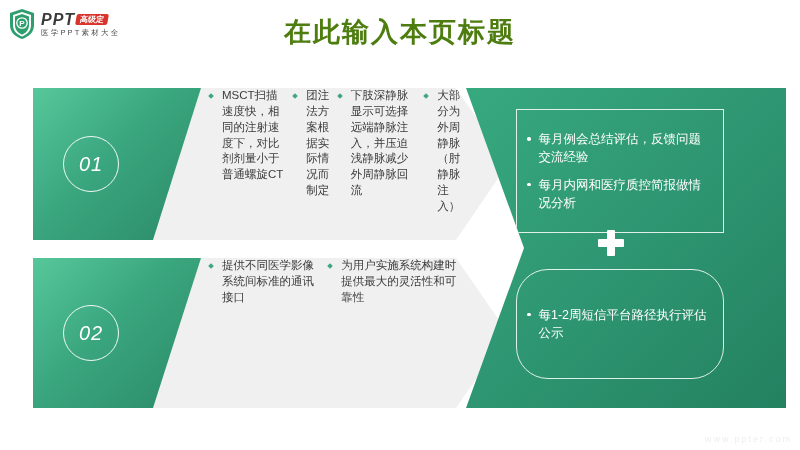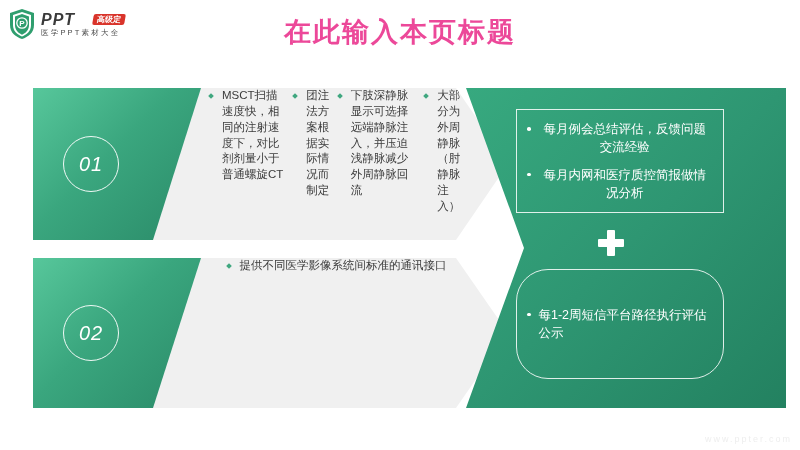--- a/index.html
+++ b/index.html
@@ -38,21 +38,21 @@
   #shield-wrap svg { display: block; }
   #brand-text {
     display: flex;
     flex-direction: column;
     justify-content: center;
     gap: 1px;
   }
   #brand-top {
     display: flex;
     align-items: center;
-    gap: 18px;
+    gap: 1px;
   }
   #brand-ppt {
     font-size: 16px;
     font-weight: bold;
     font-style: italic;
     letter-spacing: 1px;
     color: #3a3a3a;
     line-height: 1;
   }
   #brand-badge {
@@ -75,21 +75,21 @@
   }
 
   #page-title {
     position: absolute;
     left: 0;
     right: 0;
     top: 14px;
     text-align: center;
     font-size: 27px;
     font-weight: bold;
-    color: #ec4899;
+    color: #4d7c0f;
     letter-spacing: 2px;
   }
 
   
   .arrow-row {
     position: absolute;
     left: 33px;
     width: 475px;
     background: #f0f0f0;
     -webkit-clip-path: polygon(0 0, calc(100% - 52px) 0, 100% 50%, calc(100% - 52px) 100%, 0 100%);
@@ -173,21 +173,21 @@
     left: 50px;
     width: 208px;
     border: 1px solid rgba(255,255,255,0.85);
     box-sizing: border-box;
     padding: 13px 12px 13px 10px;
     display: flex;
     flex-direction: column;
     justify-content: center;
     gap: 9px;
   }
-  #green-box-1 { top: 21px;  height: 104px; text-align: center; }
+  #green-box-1 { top: 21px;  height: 124px; }
   #green-box-2 { top: 181px; height: 110px; border-radius: 32px; }
 
   .gbullet {
     display: flex;
     align-items: flex-start;
     gap: 8px;
     color: #ffffff;
     font-size: 12.5px;
     line-height: 1.45;
   }
@@ -278,20 +278,24 @@
 
   <div id="arrow-row-2" class="arrow-row">
     <div class="arrow-badge">
       <div class="badge-circle">02</div>
     </div>
     <div class="bullets">
       <div class="bullet">
         <span class="dot"></span>
         <span class="txt">提供不同医学影像系统间标准的通讯接口</span>
       </div>
+      <div class="bullet">
+        <span class="dot"></span>
+        <span class="txt">为用户实施系统构建时提供最大的灵活性和可靠性</span>
+      </div>
     </div>
   </div>
 
   <div id="green-panel">
 
     <div id="green-box-1" class="green-box">
       <div class="gbullet">
         <span class="gdot"></span>
         <span class="gtxt">每月例会总结评估，反馈问题交流经验</span>
       </div>

